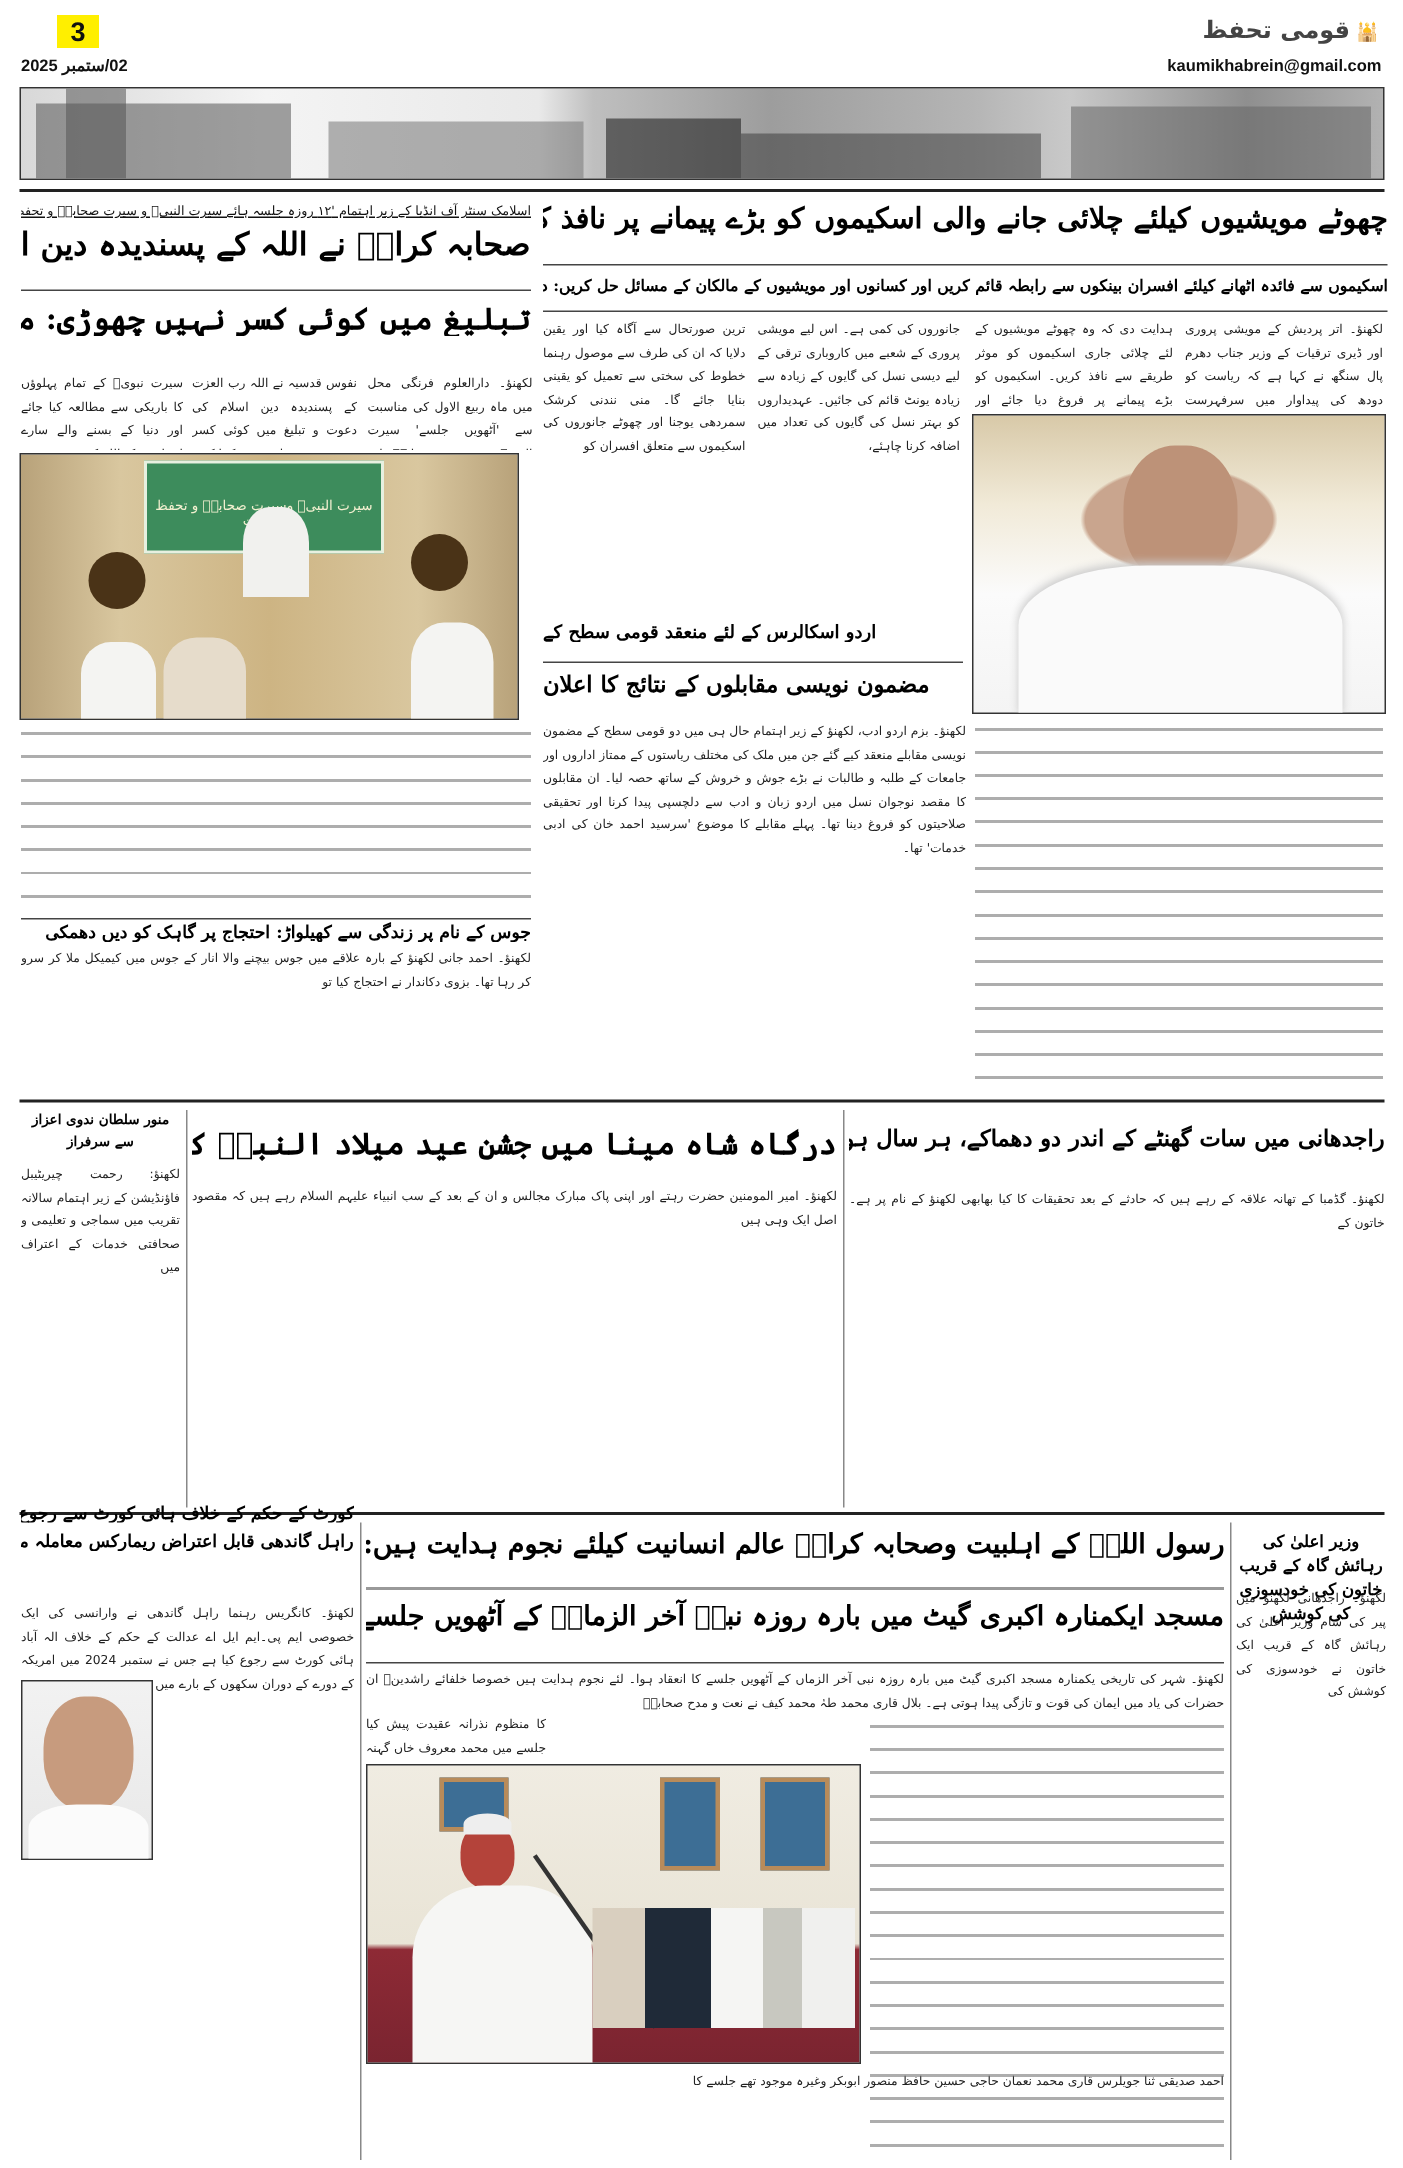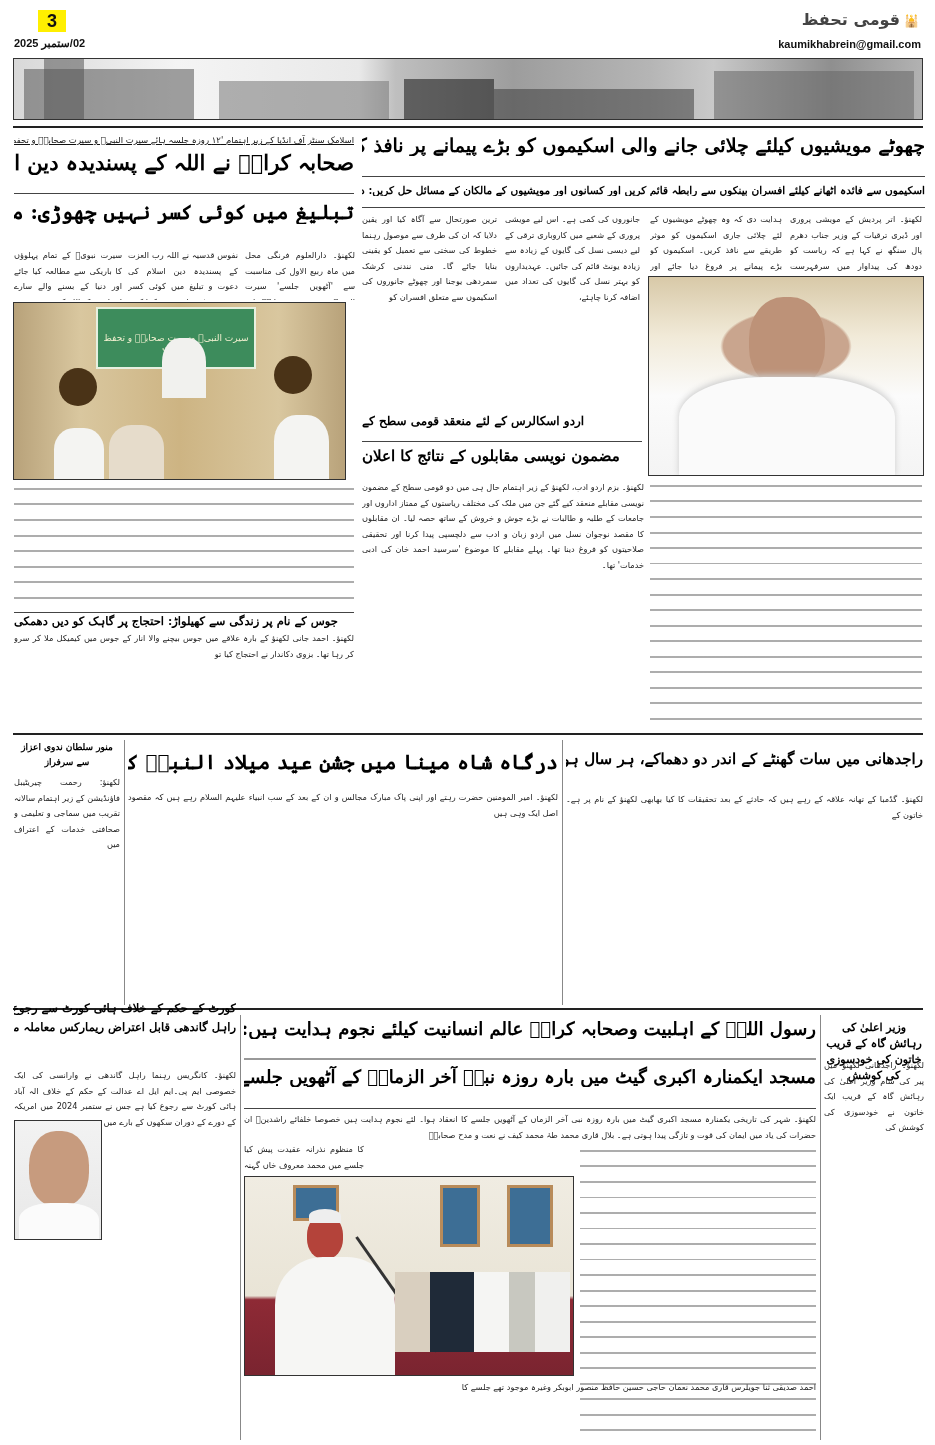--- a/index.html
+++ b/index.html
@@ -77,21 +77,21 @@
   <div class="abs" style="left:45px;top:65px;width:38px;height:38px;border-radius:50%;background:#4a3317"></div>
   <div class="abs" style="left:260px;top:53px;width:38px;height:38px;border-radius:50%;background:#4a3317"></div>
   <div class="abs" style="left:148px;top:35px;width:44px;height:60px;border-radius:40% 40% 0 0;background:#f1f1ee"></div>
   <div class="abs" style="left:40px;top:125px;width:50px;height:53px;border-radius:40% 40% 0 0;background:#f4f4f2"></div>
   <div class="abs" style="left:95px;top:122px;width:55px;height:56px;border-radius:40% 40% 0 0;background:#e6dccb"></div>
   <div class="abs" style="left:260px;top:112px;width:55px;height:66px;border-radius:40% 40% 0 0;background:#f4f4f2"></div>
 </div>
 <div class="abs lines" style="left:14px;top:483px;width:340px;height:125px"></div>
 
 <div class="abs thin" style="left:14px;top:612px;width:340px"></div>
-<div class="abs hl rtl" style="left:14px;top:614px;width:340px;font-size:11.5px;text-align:left">جوس کے نام پر زندگی سے کھیلواڑ: احتجاج پر گاہک کو دیں دھمکی</div>
+<div class="abs hl rtl" style="left:14px;top:614px;width:340px;font-size:11.5px;text-align:right">جوس کے نام پر زندگی سے کھیلواڑ: احتجاج پر گاہک کو دیں دھمکی</div>
 <div class="abs col" style="left:14px;top:631px;width:340px;height:100px">لکھنؤ۔ احمد جانی لکھنؤ کے بارہ علاقے میں جوس بیچنے والا انار کے جوس میں کیمیکل ملا کر سرو کر رہا تھا۔ بزوی دکاندار نے احتجاج کیا تو</div>
 
 <div class="abs rule" style="left:13px;top:733px;width:910px"></div>
 
 <div class="abs hl rtl" style="left:14px;top:740px;width:106px;font-size:9px;white-space:normal;line-height:15px;text-align:center">منور سلطان ندوی اعزاز سے سرفراز</div>
 <div class="abs col" style="left:14px;top:775px;width:106px;height:230px">لکھنؤ: رحمت چیریٹیبل فاؤنڈیشن کے زیر اہتمام سالانہ تقریب میں سماجی و تعلیمی و صحافتی خدمات کے اعتراف میں</div>
 <div class="abs vline" style="left:124px;top:740px;height:265px"></div>
 
 <div class="abs hl rtl" style="left:128px;top:750px;width:430px;font-size:20px">درگاہ شاہ مینا میں جشن عید میلاد النبیؐ کا آٹھواں جلسہ منعقد ہوا</div>
 <div class="abs col" style="left:128px;top:790px;width:430px;height:215px">لکھنؤ۔ امیر المومنین حضرت رہتے اور اپنی پاک مبارک مجالس و ان کے بعد کے سب انبیاء علیہم السلام رہے ہیں کہ مقصود اصل ایک وہی ہیں</div>

